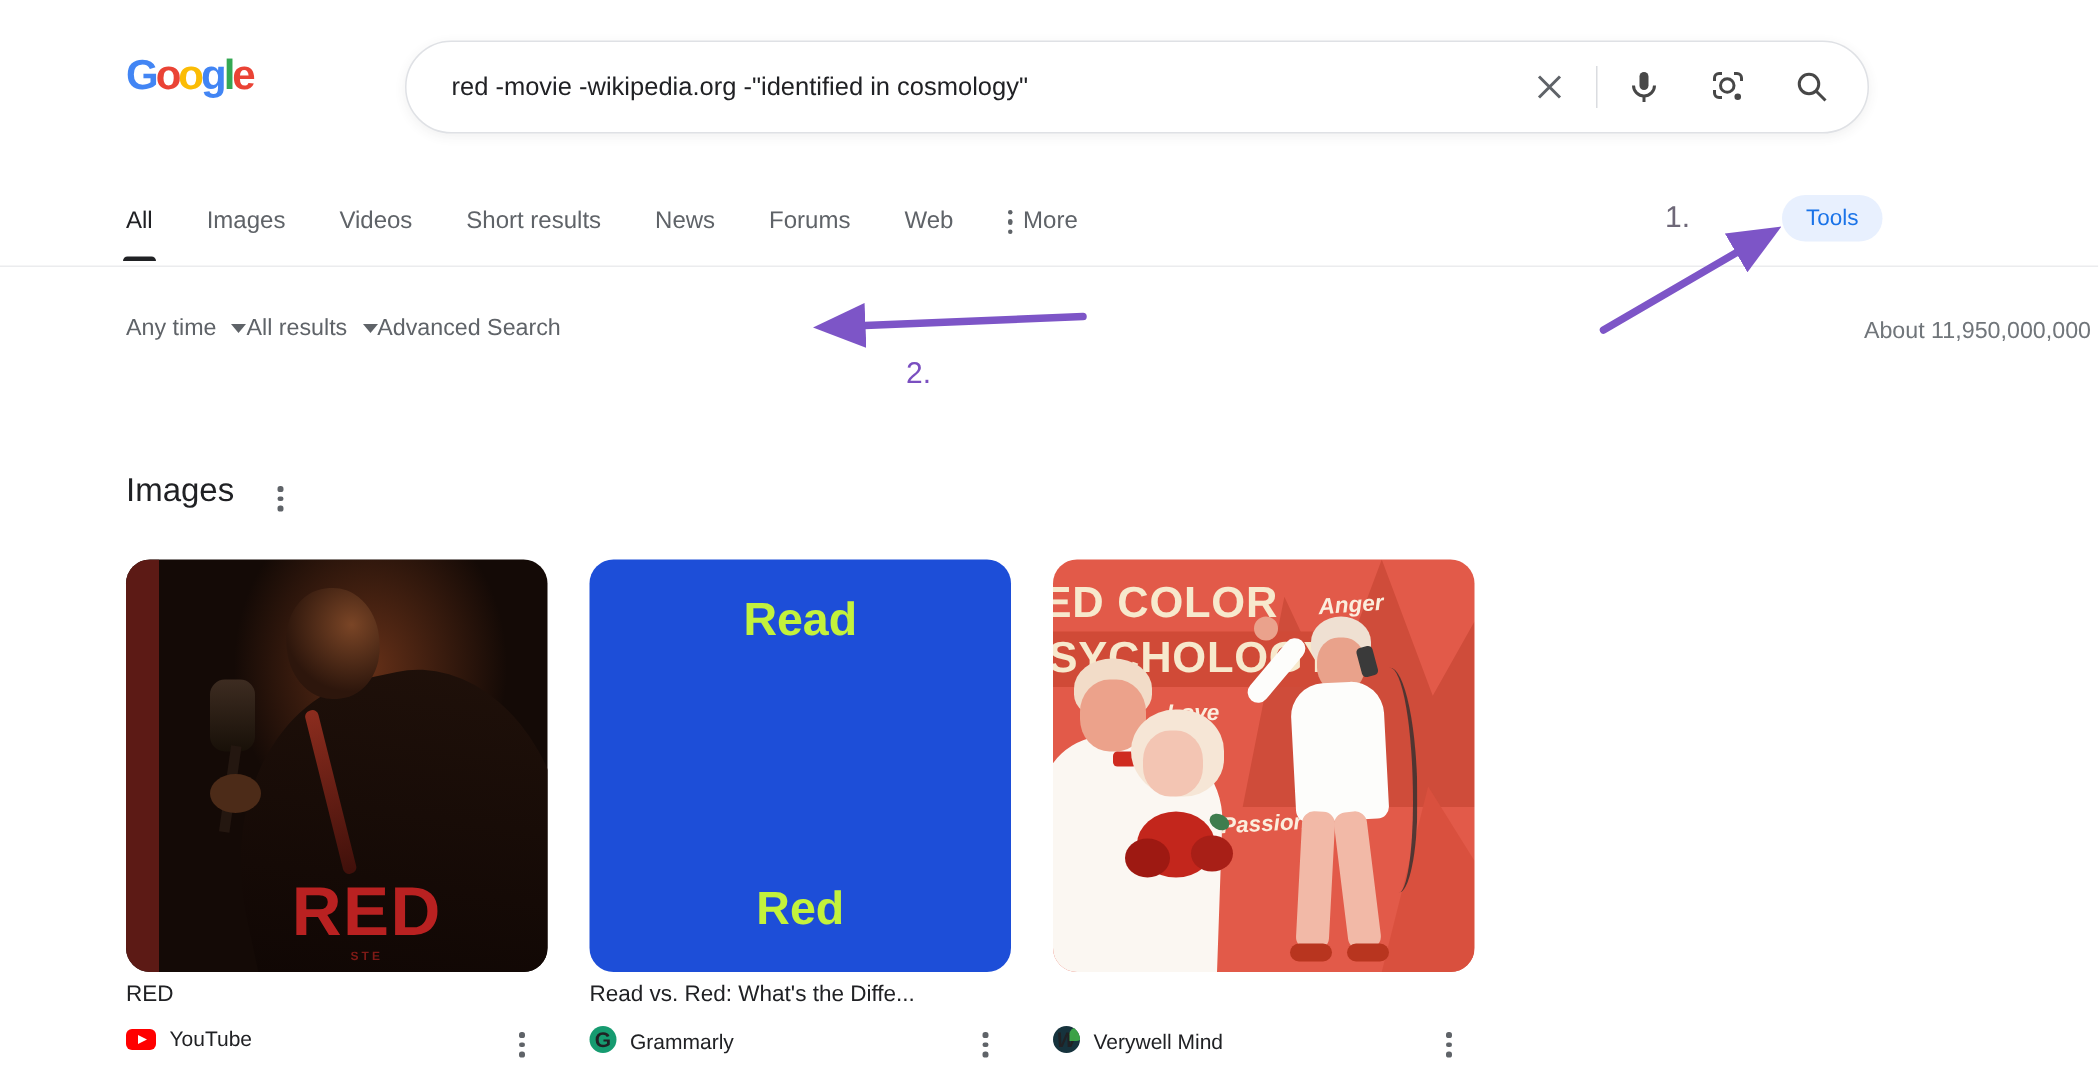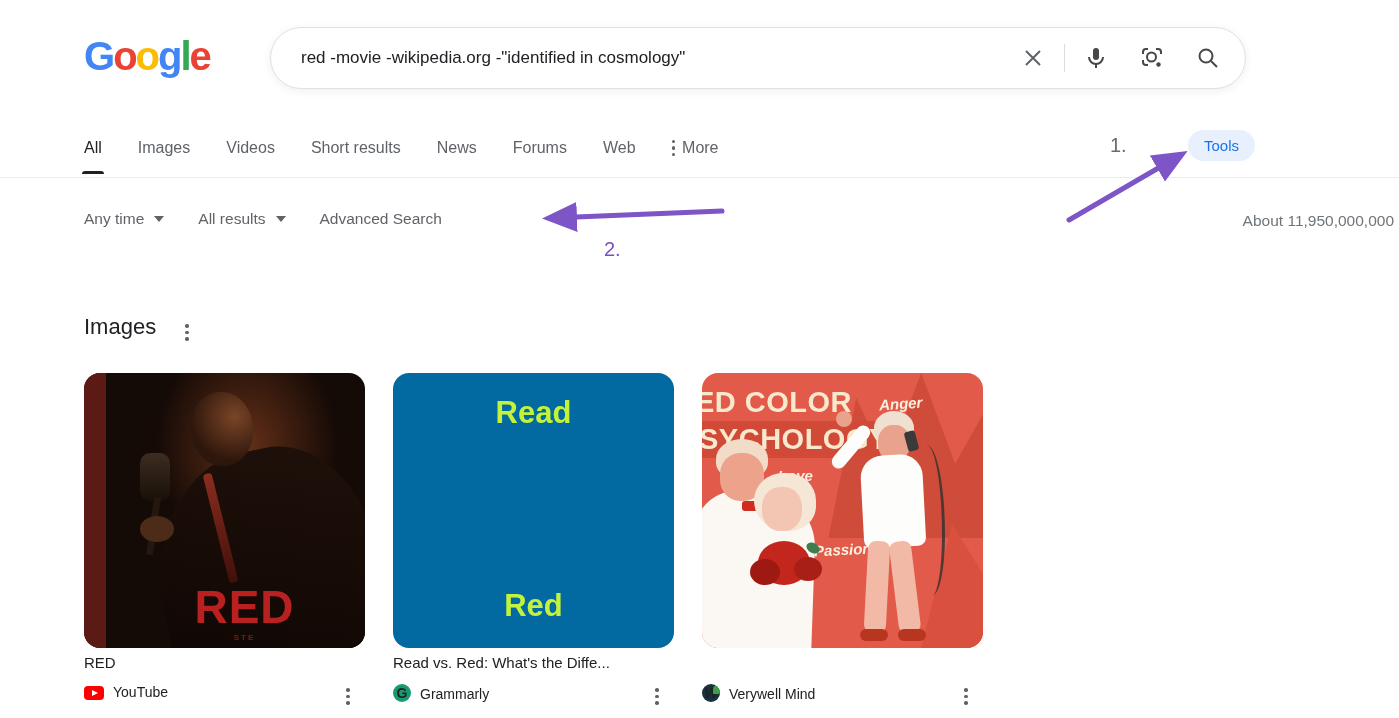--- a/index.html
+++ b/index.html
@@ -1,20 +1,20 @@
 <!DOCTYPE html>
 <html><head>
 <meta charset="utf-8">
 <style>
   html,body{margin:0;padding:0;background:#fff;}
   .page{position:relative;width:1399px;height:718px;background:#fff;overflow:hidden;
         font-family:"Liberation Sans",sans-serif;color:#202124;}
 
   
-  .logo{position:absolute;left:84px;top:36px;font-size:40px;font-weight:700;
+  .logo{position:absolute;left:84px;top:36px;font-size:28px;font-weight:700;
         letter-spacing:-2px;line-height:1;cursor:pointer;user-select:none;}
   .logo .l1,.logo .l4{color:#4285F4;}
   .logo .l2,.logo .l6{color:#EA4335;}
   .logo .l3{color:#FBBC05;}
   .logo .l5{color:#34A853;}
 
   
   .searchbox{position:absolute;left:270px;top:27px;width:976px;height:62px;background:#fff;
              border:1px solid #dfe1e5;border-radius:32px;display:flex;align-items:center;
              box-shadow:0 2px 8px rgba(60,64,67,.08);box-sizing:border-box;}
@@ -32,40 +32,40 @@
   .tab.active::after{content:"";position:absolute;left:-2px;right:-2px;bottom:-14px;height:3px;
                      background:#202124;border-radius:3px 3px 0 0;}
   .tab-more{display:flex;align-items:center;gap:7px;}
   .kebab{display:flex;flex-direction:column;gap:3px;}
   .kebab i{width:3.5px;height:3.5px;border-radius:50%;background:#5f6368;display:block;}
   .tools-btn{position:absolute;left:1188px;top:130px;padding:7px 16px;background:#e8f0fe;
              color:#1a73e8;font-size:15px;font-weight:500;border-radius:18px;cursor:pointer;}
   .header-divider{position:absolute;left:0;top:177px;width:1399px;height:1px;background:#ebecee;}
 
   
-  .filters{position:absolute;left:84px;top:210px;display:flex;gap:34px;align-items:center;
+  .filters{position:absolute;left:84px;top:210px;display:flex;align-items:center;
            font-size:15.5px;color:#5f6368;}
   .filter-item{display:flex;align-items:center;gap:10px;cursor:pointer;white-space:nowrap;}
   .caret{width:0;height:0;border-left:5px solid transparent;border-right:5px solid transparent;
          border-top:6px solid #5f6368;}
   .result-count{position:absolute;right:5px;top:212px;font-size:15.5px;color:#70757a;white-space:nowrap;}
 
   
   .arrow-svg{position:absolute;pointer-events:none;}
   .step-label{position:absolute;font-size:20px;}
   .step1{left:1110px;top:134px;color:#6e6878;}
   .step2{left:604px;top:238px;color:#7a4fc0;}
 
   
   .images-title{position:absolute;left:84px;top:314px;font-size:22px;color:#202124;cursor:pointer;}
   .images-kebab{position:absolute;left:185px;top:324px;cursor:pointer;}
 
   .card{position:absolute;top:373px;width:281px;height:275px;border-radius:16px;overflow:hidden;cursor:pointer;}
   .card1{left:84px;background:#140a06;}
-  .card2{left:393px;background:#0369a1;}
+  .card2{left:393px;background:#1d4ed8;}
   .card3{left:702px;background:#e25a49;}
 
   
   .c1-strip{position:absolute;left:0;top:0;width:22px;height:100%;background:#5c1a15;}
   .c1-glow{position:absolute;inset:0;background:radial-gradient(ellipse 130px 160px at 58% 26%,rgba(165,78,38,.55),transparent 70%);}
   .c1-body{position:absolute;left:26%;top:28%;width:220px;height:230px;
            background:linear-gradient(200deg,#20110a,#0d0503);border-radius:50% 40% 0 0/60% 50% 0 0;transform:rotate(-12deg);}
   .c1-head{position:absolute;left:38%;top:7%;width:62px;height:74px;border-radius:48%;
            background:radial-gradient(circle at 72% 35%,#7a4526,#2d160c 68%);transform:rotate(-6deg);}
   .c1-rim{position:absolute;left:47%;top:36%;width:9px;height:112px;border-radius:4px;opacity:.85;

